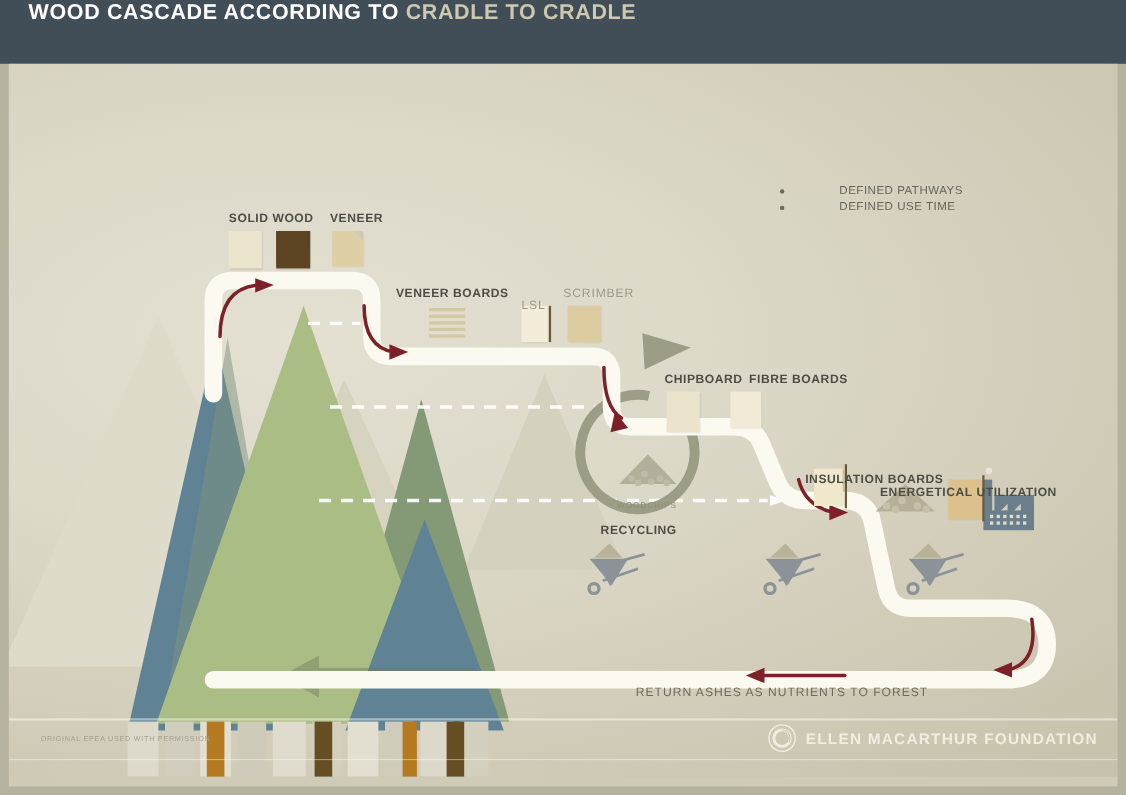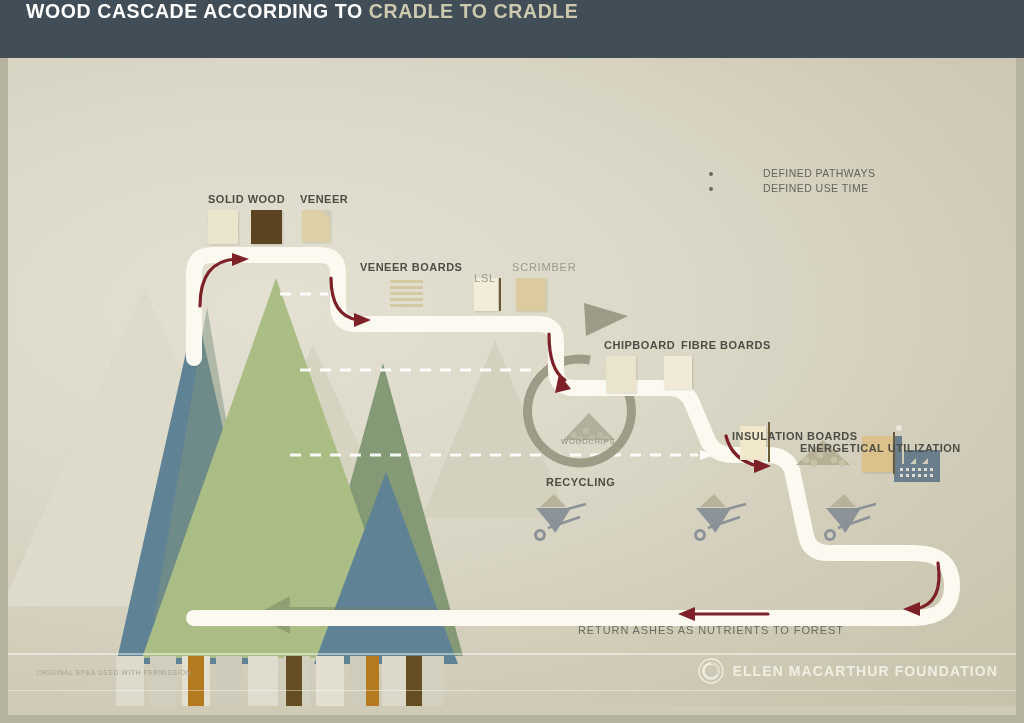--- a/index.html
+++ b/index.html
@@ -322,21 +322,21 @@
     <div class="lbl dim" style="left:466px;top:214px;">LSL</div>
     <div class="lbl dim" style="left:504px;top:203px;">SCRIMBER</div>
 
     <div class="lbl" style="left:558px;top:281px;margin-left:38px;">CHIPBOARD</div>
     <div class="lbl" style="left:641px;top:281px;padding-left:32px;">FIBRE BOARDS</div>
 
     <div class="lbl" style="left:724px;top:353px;margin-top:19px;">INSULATION BOARDS</div>
     <div class="lbl" style="left:792px;top:384px;">ENERGETICAL UTILIZATION</div>
 
     <div class="lbl" style="left:538px;top:418px;text-align:right;">RECYCLING</div>
-    <div class="woodchips-label" style="left:553px;top:379px;">WOODCHIPS</div>
+    <div class="woodchips-label" style="left:553px;top:397px;">WOODCHIPS</div>
 
     <div class="lbl" style="left:570px;top:566px;font-weight:normal;color:#6d6c61;letter-spacing:0.9px;">RETURN ASHES AS NUTRIENTS TO FOREST</div>
 
     <div class="bullets">
       <div class="bullet-row">
         <span class="bullet-dot"></span>
         <span class="bullet-text">DEFINED PATHWAYS</span>
       </div>
       <div class="bullet-row">
         <span class="bullet-dot"></span>

